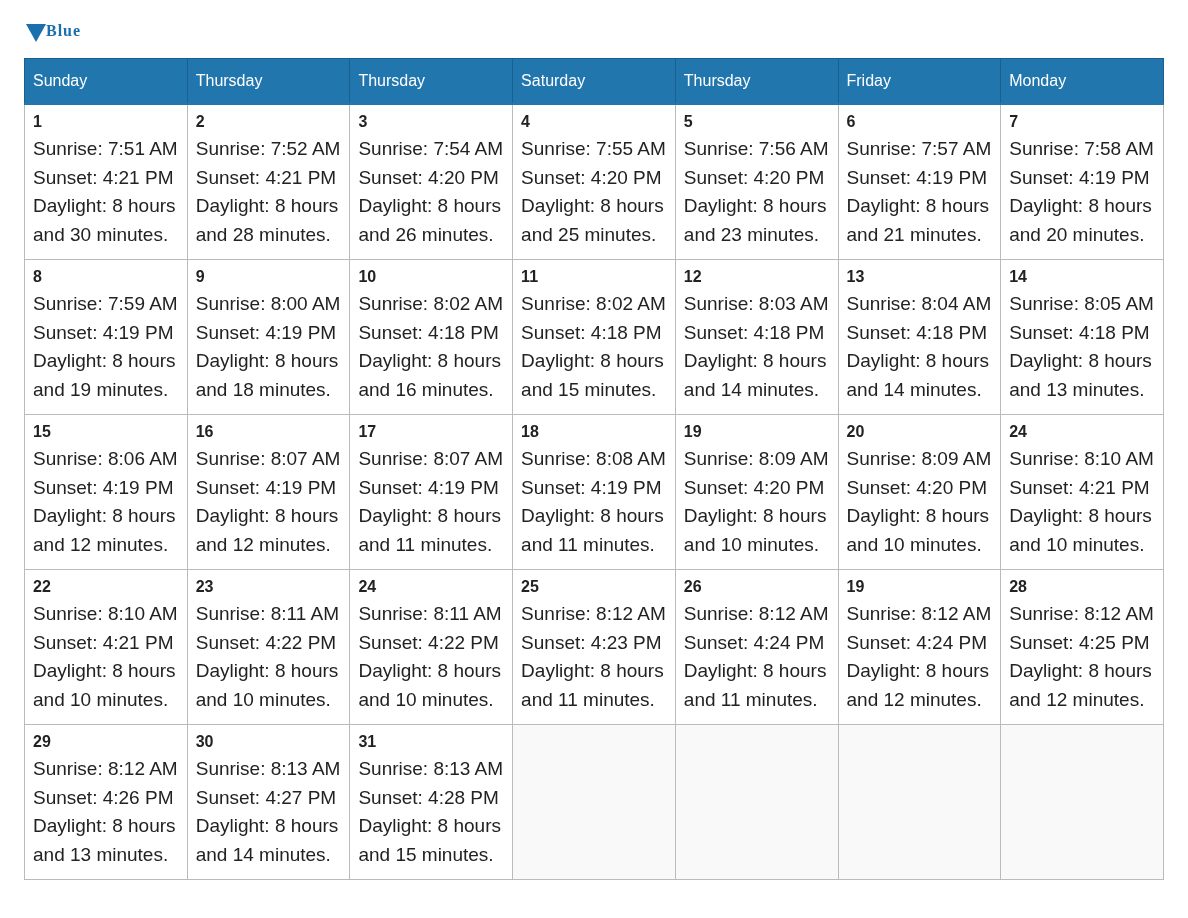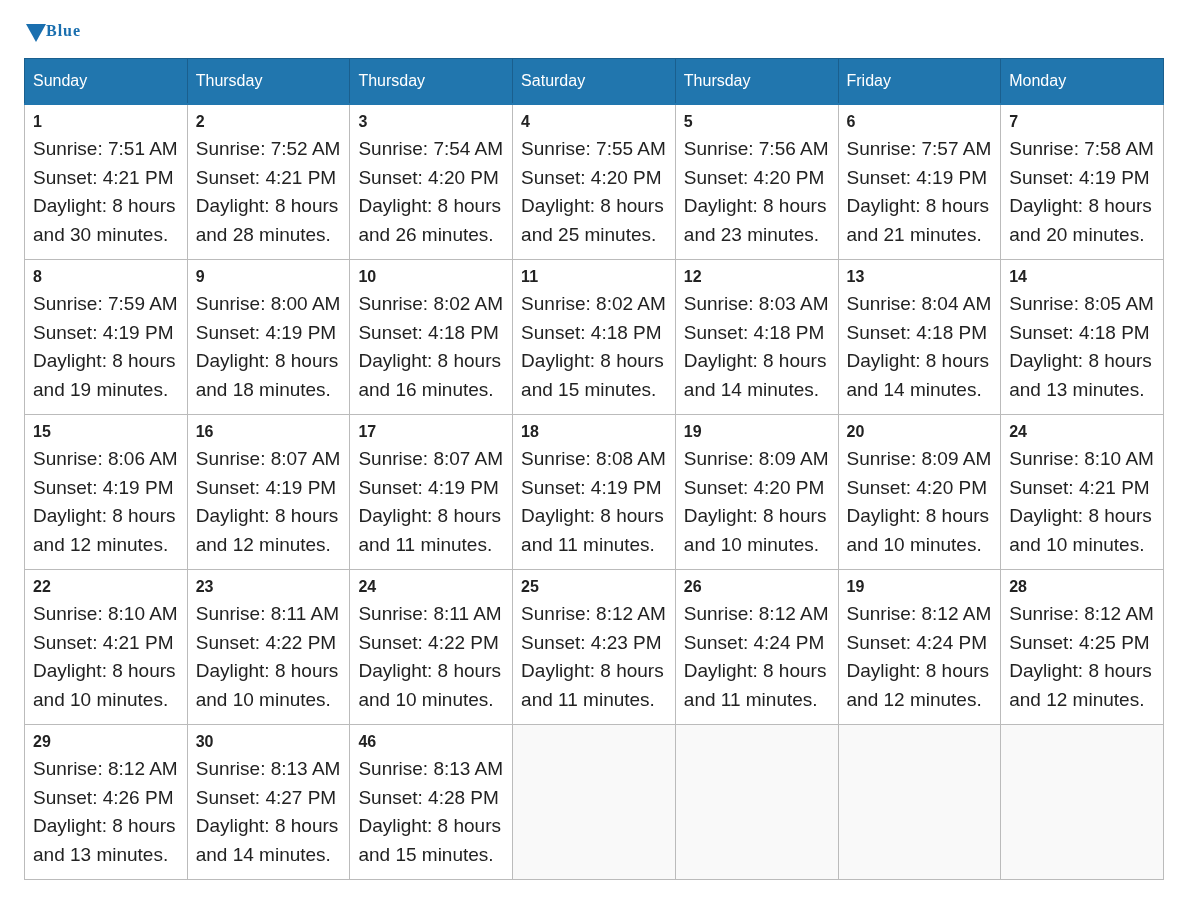--- a/index.html
+++ b/index.html
@@ -260,21 +260,21 @@
       <tr>
         <td>
           <span class="day-number">29</span>
           <div class="day-info">Sunrise: 8:12 AM<br>Sunset: 4:26 PM<br>Daylight: 8 hours<br>and 13 minutes.</div>
         </td>
         <td>
           <span class="day-number">30</span>
           <div class="day-info">Sunrise: 8:13 AM<br>Sunset: 4:27 PM<br>Daylight: 8 hours<br>and 14 minutes.</div>
         </td>
         <td>
-          <span class="day-number">46</span>
+          <span class="day-number">31</span>
           <div class="day-info">Sunrise: 8:13 AM<br>Sunset: 4:28 PM<br>Daylight: 8 hours<br>and 15 minutes.</div>
         </td>
         <td class="empty"></td>
         <td class="empty"></td>
         <td class="empty"></td>
         <td class="empty"></td>
       </tr>
     </tbody>
 </table>
 

